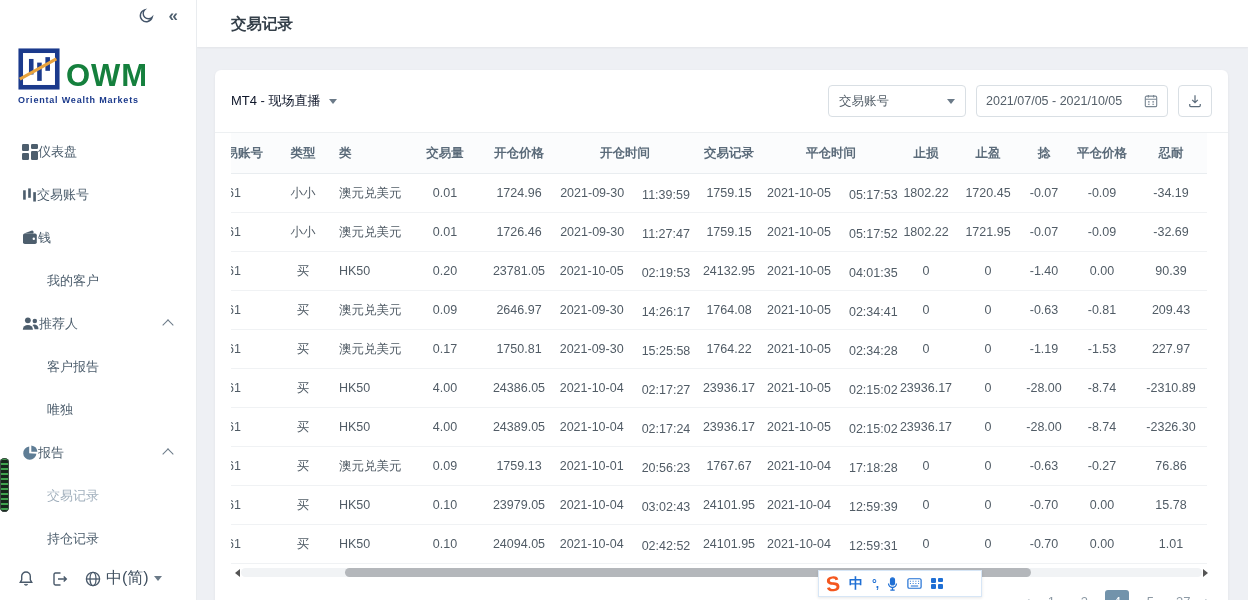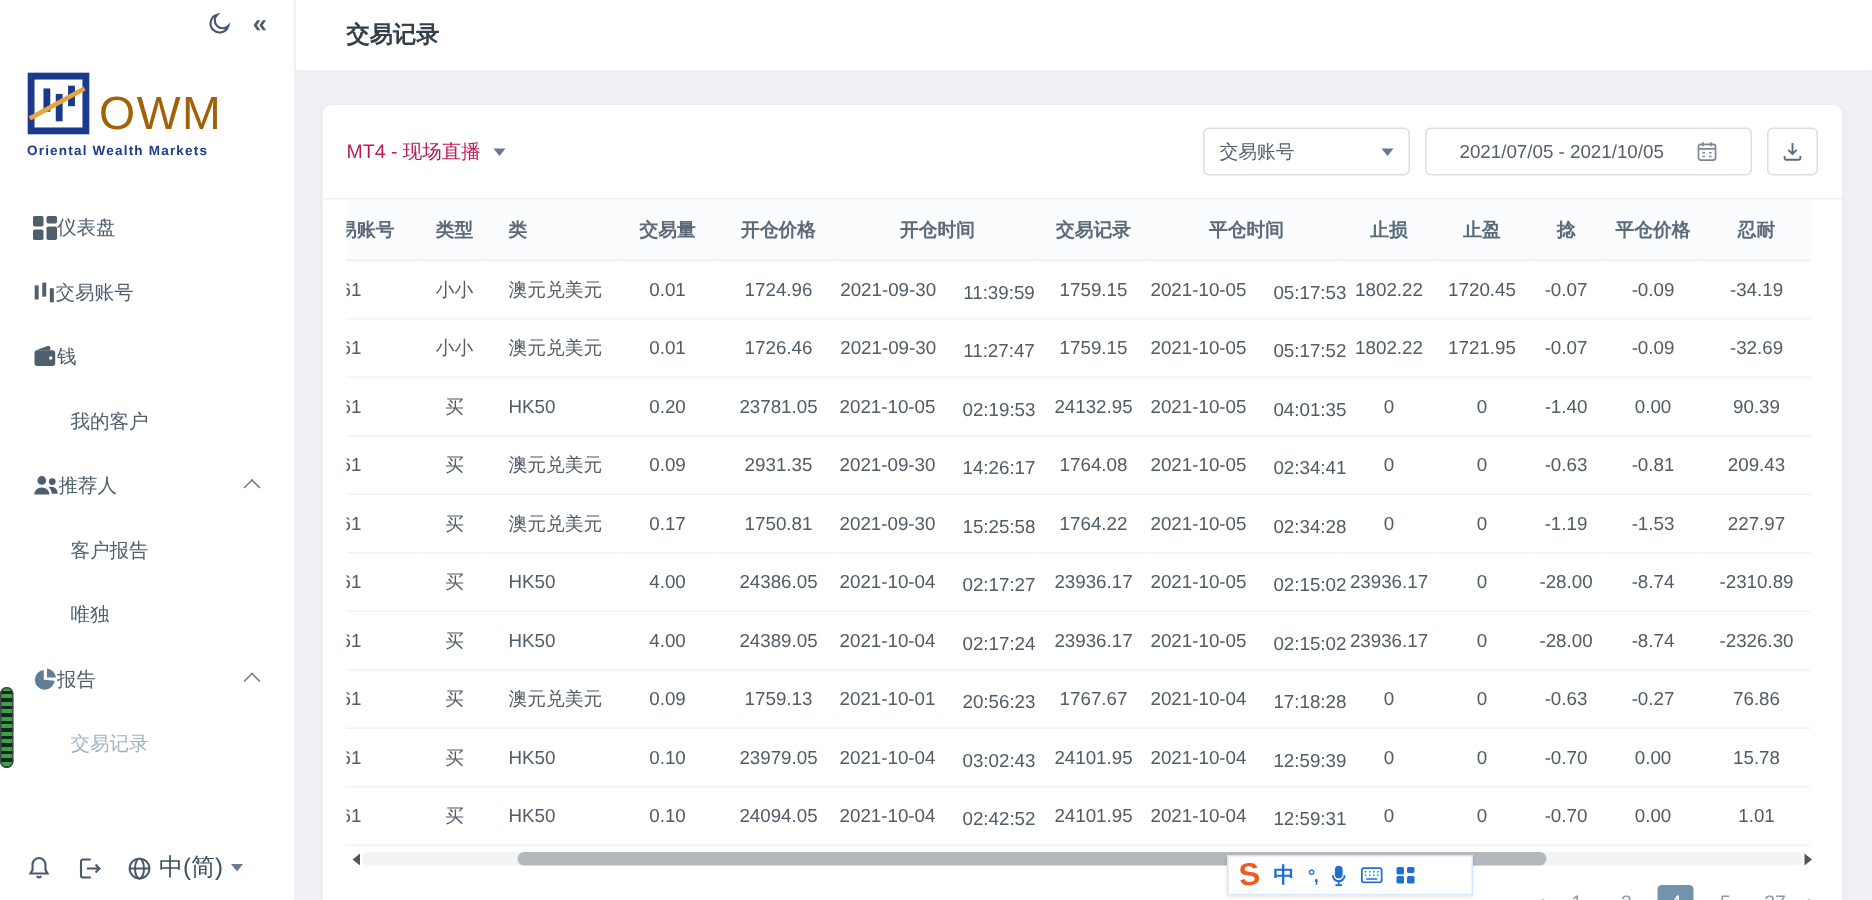--- a/index.html
+++ b/index.html
@@ -4,21 +4,21 @@
 <style>
   html,body{margin:0;padding:0;width:1248px;height:600px;overflow:hidden;
     font-family:"Liberation Sans","DejaVu Sans",sans-serif;background:#eef0f4;color:#4d5e6d;}
   
   .sidebar{position:absolute;left:0;top:0;width:196px;height:600px;background:#fff;
     border-right:1px solid #e9ecef;z-index:5;}
   .sb-top{position:absolute;top:7px;right:18px;display:flex;align-items:center;gap:14px;color:#44556a;}
   .sb-collapse{font-size:17px;font-weight:700;color:#4d5e6d;cursor:pointer;line-height:1;}
   .logo{position:absolute;left:18px;top:48px;}
   .logo-row{display:flex;align-items:flex-end;gap:6px;}
-  .logo-text{font-size:31px;font-weight:400;color:#a16207;letter-spacing:1px;line-height:0.9;}
+  .logo-text{font-size:31px;font-weight:700;color:#15803d;letter-spacing:1px;line-height:0.9;}
   .logo-sub{margin-top:5px;font-size:9px;font-weight:700;color:#1b3a8c;letter-spacing:0.8px;}
   .menu{position:absolute;top:130px;left:0;right:0;}
   .menu-item{height:43px;display:flex;align-items:center;padding-left:22px;
     font-size:13px;color:#4d5e6d;cursor:pointer;position:relative;}
   .menu-item.child{padding-left:47px;}
   .menu-item.active{color:#a2b0bd;}
   .menu-item .chev{position:absolute;right:24px;width:7px;height:7px;
     border-left:1.7px solid #6b7a88;border-top:1.7px solid #6b7a88;transform:rotate(45deg);margin-top:3px;}
   .sb-bottom{position:absolute;left:18px;bottom:11px;display:flex;align-items:center;gap:17px;color:#49596a;}
   .lang{display:flex;align-items:center;gap:5px;font-size:16px;color:#3f4f5f;cursor:pointer;}
@@ -27,26 +27,26 @@
     background:repeating-linear-gradient(to bottom,#3fa14d 0 2.5px,#15261b 2.5px 5px);
     box-shadow:inset 0 0 0 1px #3d4a44;z-index:9;}
   
   .topbar{position:absolute;left:197px;top:0;width:1051px;height:47px;background:#fff;
     box-shadow:0 1px 2px rgba(0,0,0,0.05);}
   .page-title{padding-left:34px;line-height:47px;font-size:15.5px;font-weight:700;color:#343f49;}
   
   .card{position:absolute;left:215px;top:70px;width:1013px;height:545px;background:#fff;
     border-radius:6px;box-shadow:0 1px 3px rgba(0,0,0,0.06);}
   .card-head{height:62px;display:flex;align-items:center;padding:0 16px;border-bottom:1px solid #edf0f2;}
-  .server-select{display:flex;align-items:center;gap:8px;font-size:13px;color:#be185d;cursor:pointer;}
+  .server-select{display:flex;align-items:center;gap:8px;font-size:13px;color:#0f172a;cursor:pointer;}
   .spacer{flex:1;}
   .ctl{height:30px;border:1px solid #d9dfe4;border-radius:4px;display:flex;align-items:center;
     font-size:12.5px;color:#55606a;background:#fff;cursor:pointer;}
   .acct-select{width:116px;justify-content:space-between;padding:0 10px;margin-right:10px;}
-  .date-box{width:172px;justify-content:space-between;padding:0 22px;margin-right:10px;}
+  .date-box{width:172px;justify-content:space-between;padding:0 9px;margin-right:10px;}
   .dl-btn{width:32px;justify-content:center;}
   
   .tbl-viewport{margin:0 16px;overflow:hidden;}
   table{border-collapse:collapse;table-layout:fixed;width:1010px;margin-left:-34px;}
   th{height:40px;font-size:12.5px;font-weight:700;color:#5b6b7a;background:#fbfcfd;
     border-bottom:1px solid #e9edf0;text-align:center;white-space:nowrap;padding:0;}
   td{height:38px;font-size:12.5px;color:#515c66;border-bottom:1px solid #f0f2f4;
     text-align:center;white-space:nowrap;padding:0;}
   th.c0{text-align:left;padding-left:16px;}
   td.c0{text-align:left;padding-left:30px;}
@@ -162,20 +162,23 @@
           <svg width="16" height="16" viewBox="0 0 16 16" fill="#5f7d95">
             <path d="M7.2 1.6 a6.6 6.6 0 1 0 7.2 7.2 L7.2 8.2 Z"></path>
             <path d="M9.3 0.6 a7 7 0 0 1 6.1 6.1 L9.3 6.7 Z"></path>
           </svg>
         </span>
         <span>报告</span>
         <span class="chev"></span>
       </div>
       <div class="menu-item child active">
         <span>交易记录</span>
+      </div>
+      <div class="menu-item child">
+        <span>持仓记录</span>
       </div>
     </div>
 
   <div class="green-scroll"></div>
 
   <div class="sb-bottom">
     <span>
       <svg width="16" height="17" viewBox="0 0 16 17" fill="none" stroke="#49596a" stroke-width="1.4">
         <path d="M8 2 a4.3 4.3 0 0 0 -4.3 4.3 v3.6 L2.3 12.3 h11.4 L12.3 9.9 V6.3 A4.3 4.3 0 0 0 8 2 Z"></path>
         <path d="M6.6 14 a1.5 1.5 0 0 0 2.8 0"></path>
@@ -314,21 +317,21 @@
             <td class="c9">0</td>
             <td class="c10">-1.40</td>
             <td class="c11">0.00</td>
             <td class="c12">90.39</td>
           </tr>
           <tr>
             <td class="c0">61</td>
             <td class="c1">买</td>
             <td class="c2">澳元兑美元</td>
             <td class="c3">0.09</td>
-            <td class="c4">2931.35</td>
+            <td class="c4">2646.97</td>
             <td class="c5"><span class="dt">2021-09-30</span><span class="tm">14:26:17</span></td>
             <td class="c6">1764.08</td>
             <td class="c7"><span class="dt">2021-10-05</span><span class="tm">02:34:41</span></td>
             <td class="c8">0</td>
             <td class="c9">0</td>
             <td class="c10">-0.63</td>
             <td class="c11">-0.81</td>
             <td class="c12">209.43</td>
           </tr>
           <tr>

